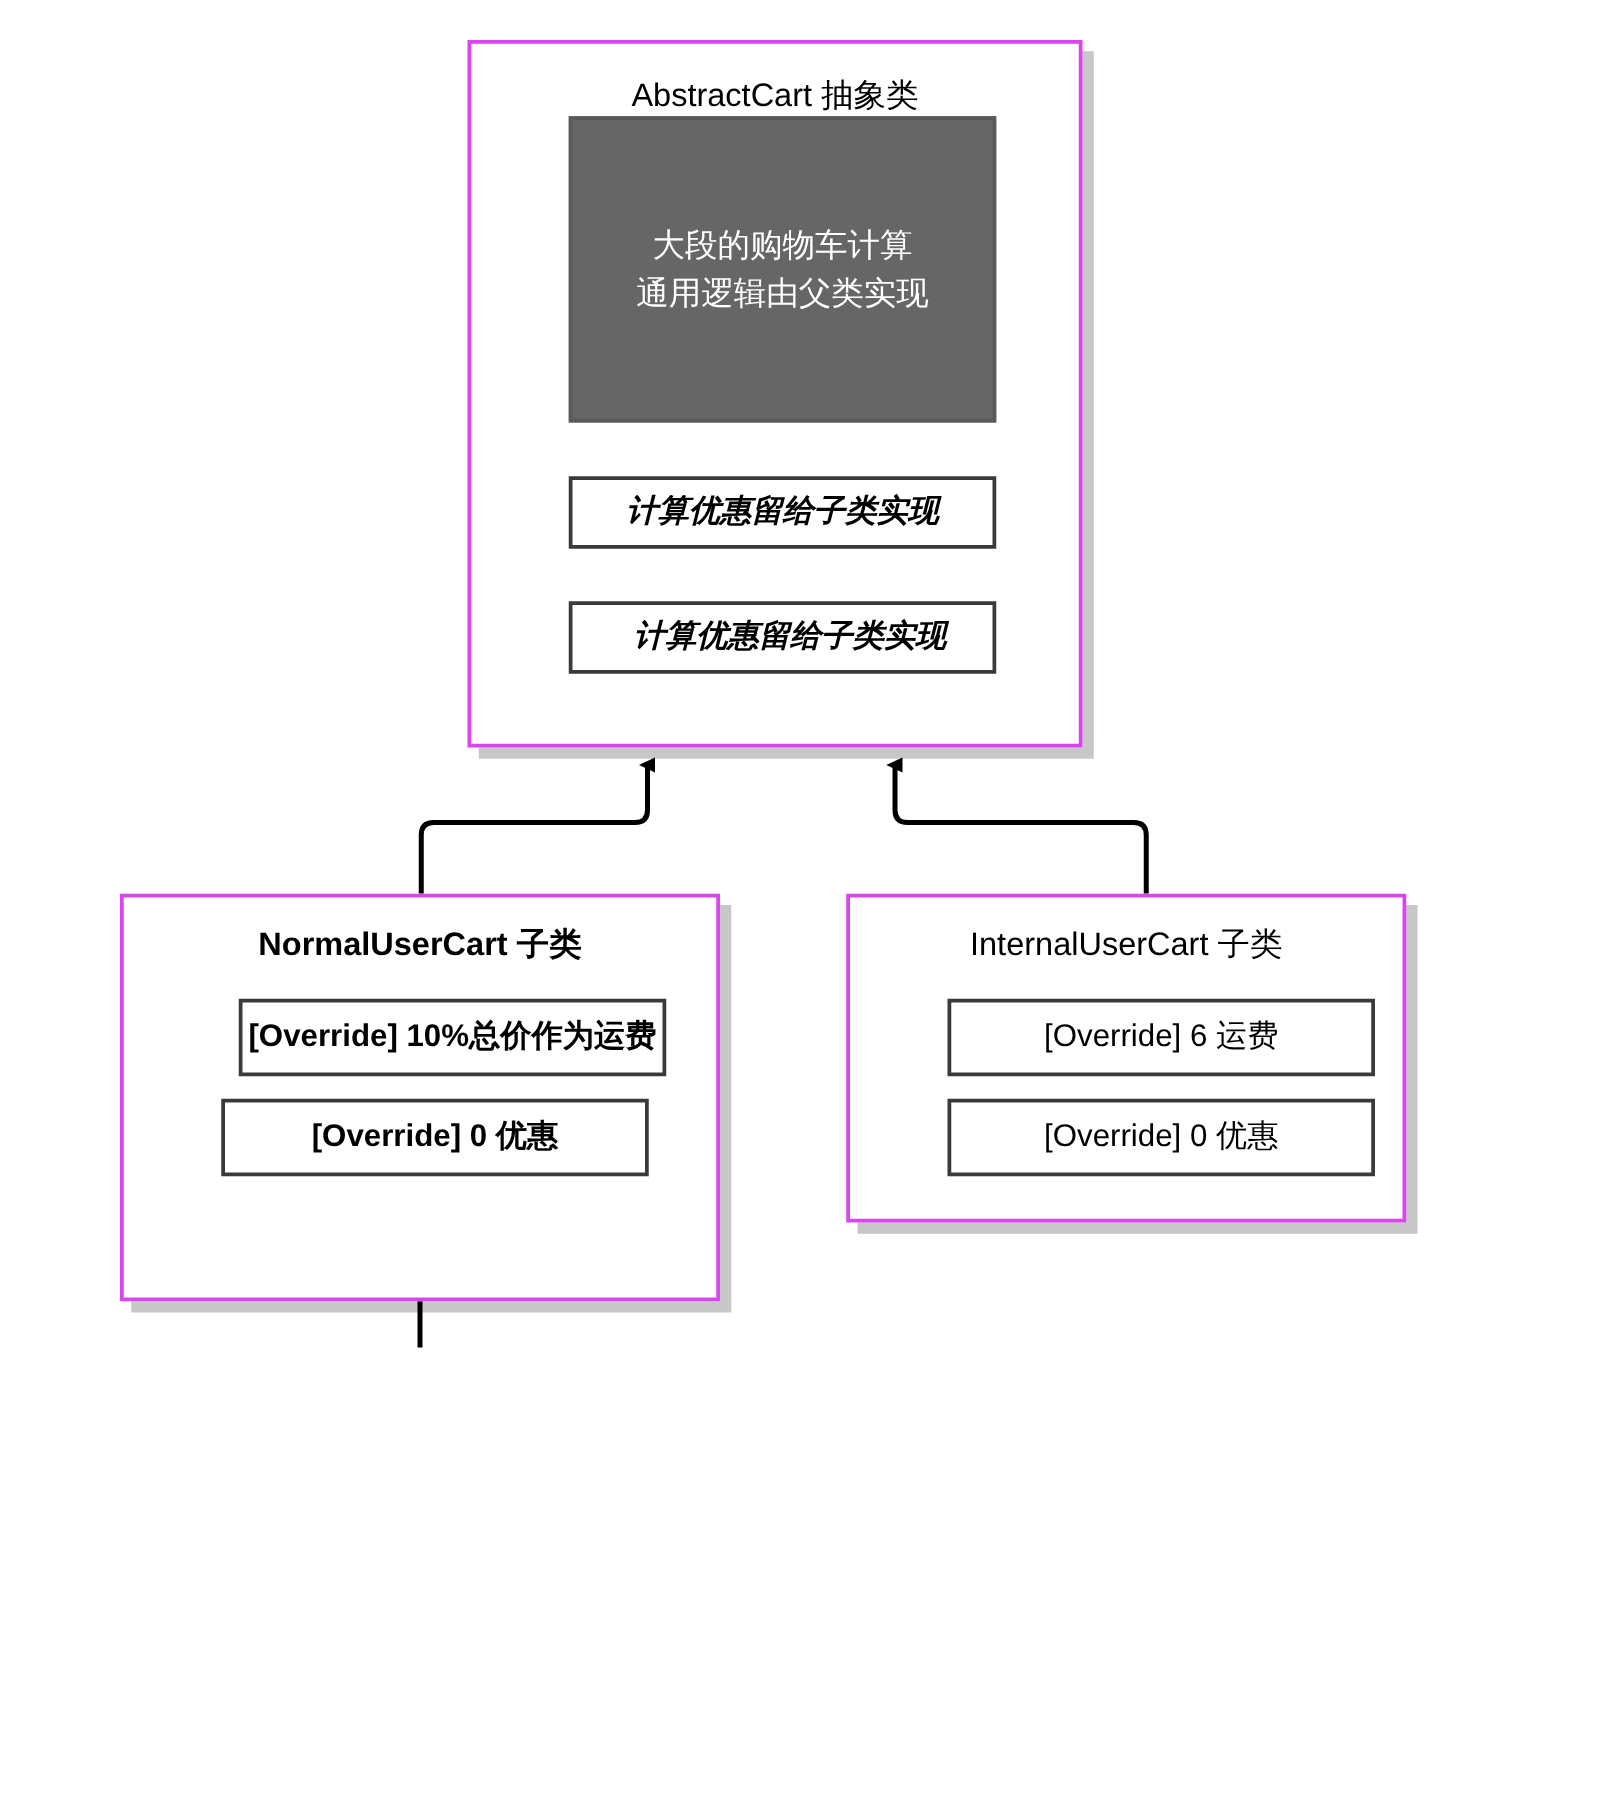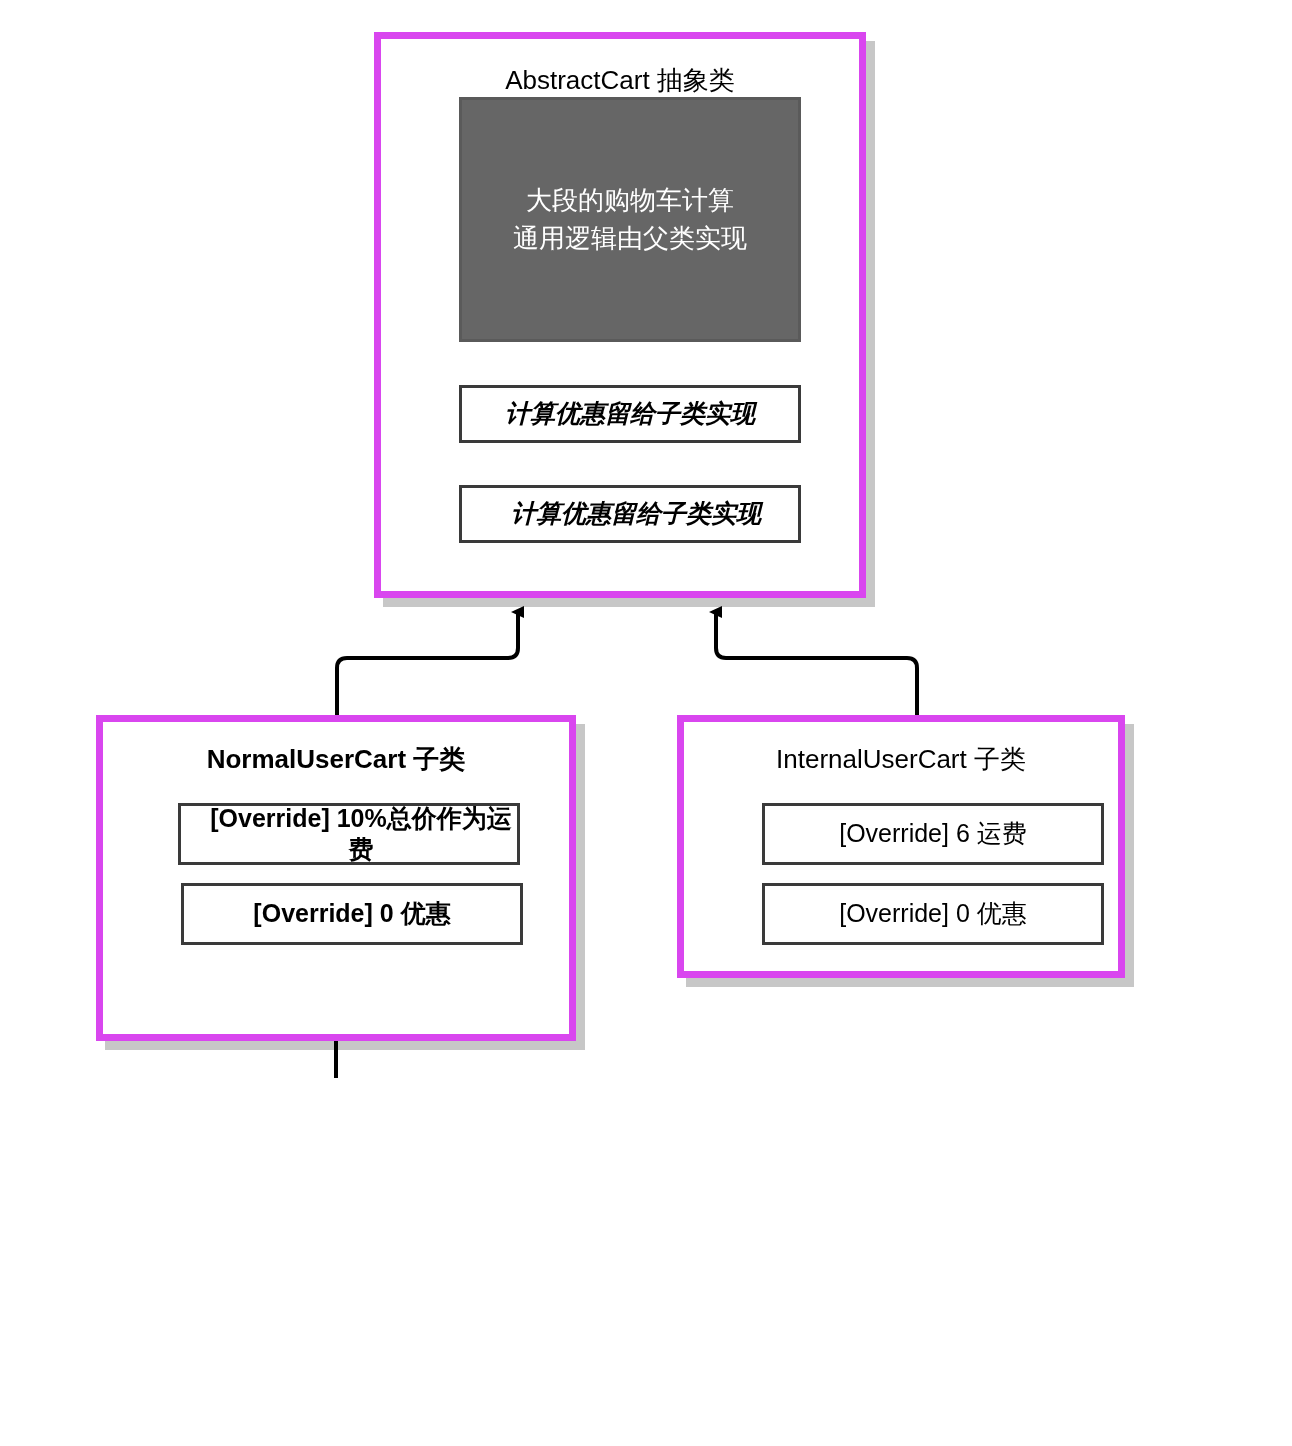--- a/index.html
+++ b/index.html
@@ -19,21 +19,21 @@
     height: 1446px;
     overflow: hidden;
     background: #ffffff;
   }
 
   
   .class-box {
     position: absolute;
     box-sizing: border-box;
     background: #ffffff;
-    border: 7px solid #d946ef;
+    border: 3px solid #d946ef;
     box-shadow: 9px 9px 0 0 rgba(0,0,0,0.22);
   }
   .class-title {
     text-align: center;
     font-size: 26px;
     color: #000000;
     line-height: 1.2;
     white-space: nowrap;
   }
 
@@ -100,21 +100,21 @@
 通用逻辑由父类实现</div>
 
     <div class="member-box abstract-member" style="left:78px; top:346px; width:342px; height:58px;">计算优惠留给子类实现</div>
 
     <div class="member-box abstract-member" style="left:78px; top:446px; width:342px; height:58px;padding-left:12px;">计算优惠留给子类实现</div>
   </div>
 
   <div class="class-box" style="left:96px; top:715px; width:480px; height:326px;font-weight:bold;">
     <div class="class-title" style="margin-top:22px;">NormalUserCart 子类</div>
 
-    <div class="member-box" style="left:75px; top:81px; width:342px; height:62px;padding-left:24px;">[Override] 10%总价作为运费</div>
+    <div class="member-box" style="left:92px; top:81px; width:342px; height:62px;">[Override] 10%总价作为运费</div>
 
     <div class="member-box" style="left:78px; top:161px; width:342px; height:62px;">[Override] 0 优惠</div>
   </div>
 
   <div class="class-box" style="left:677px; top:715px; width:448px; height:263px;">
     <div class="class-title" style="margin-top:22px;">InternalUserCart 子类</div>
 
     <div class="member-box" style="left:78px; top:81px; width:342px; height:62px;">[Override] 6 运费</div>
 
     <div class="member-box" style="left:78px; top:161px; width:342px; height:62px;">[Override] 0 优惠</div>

